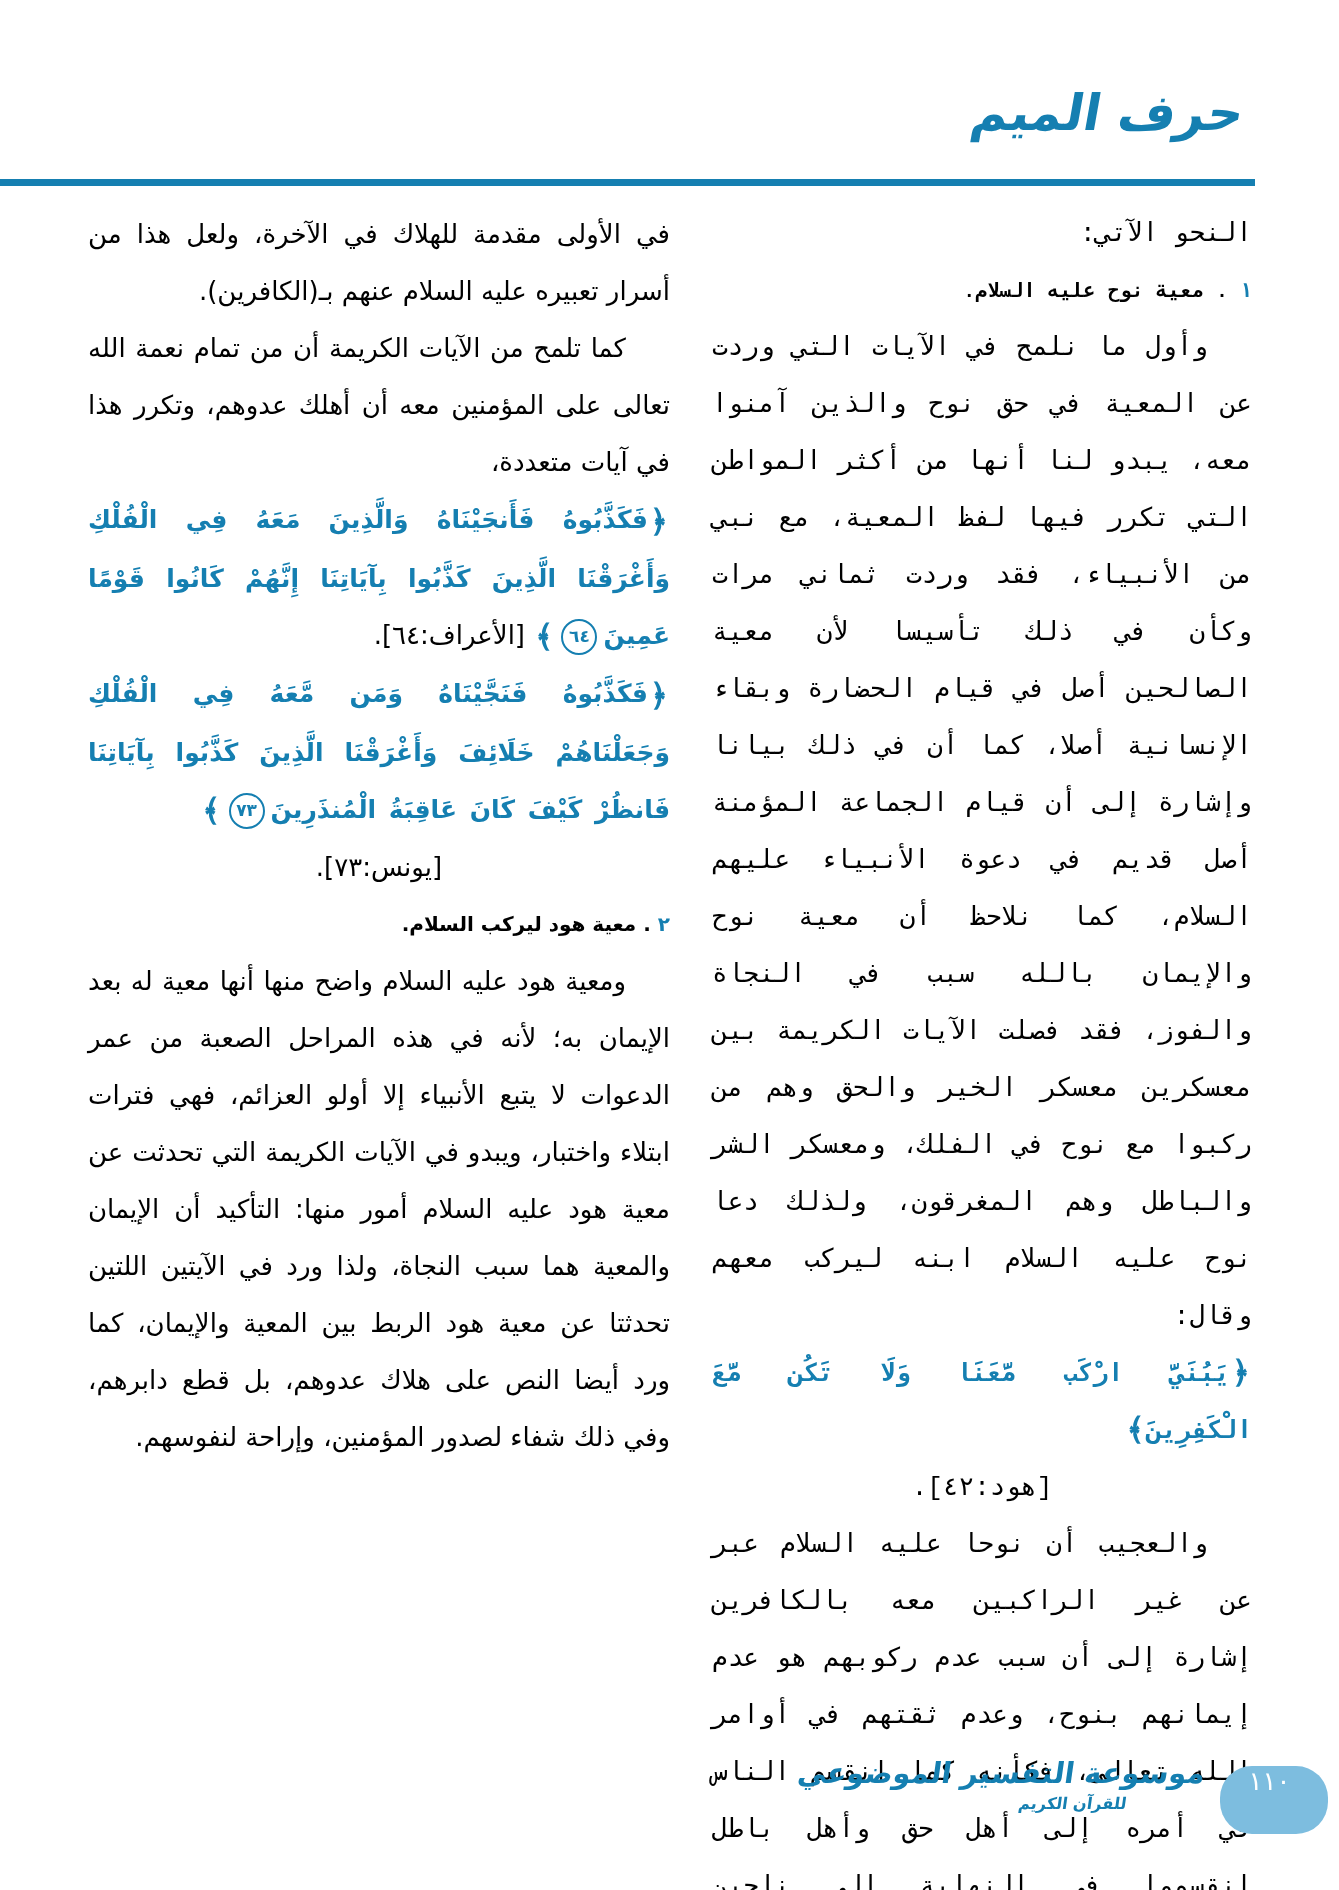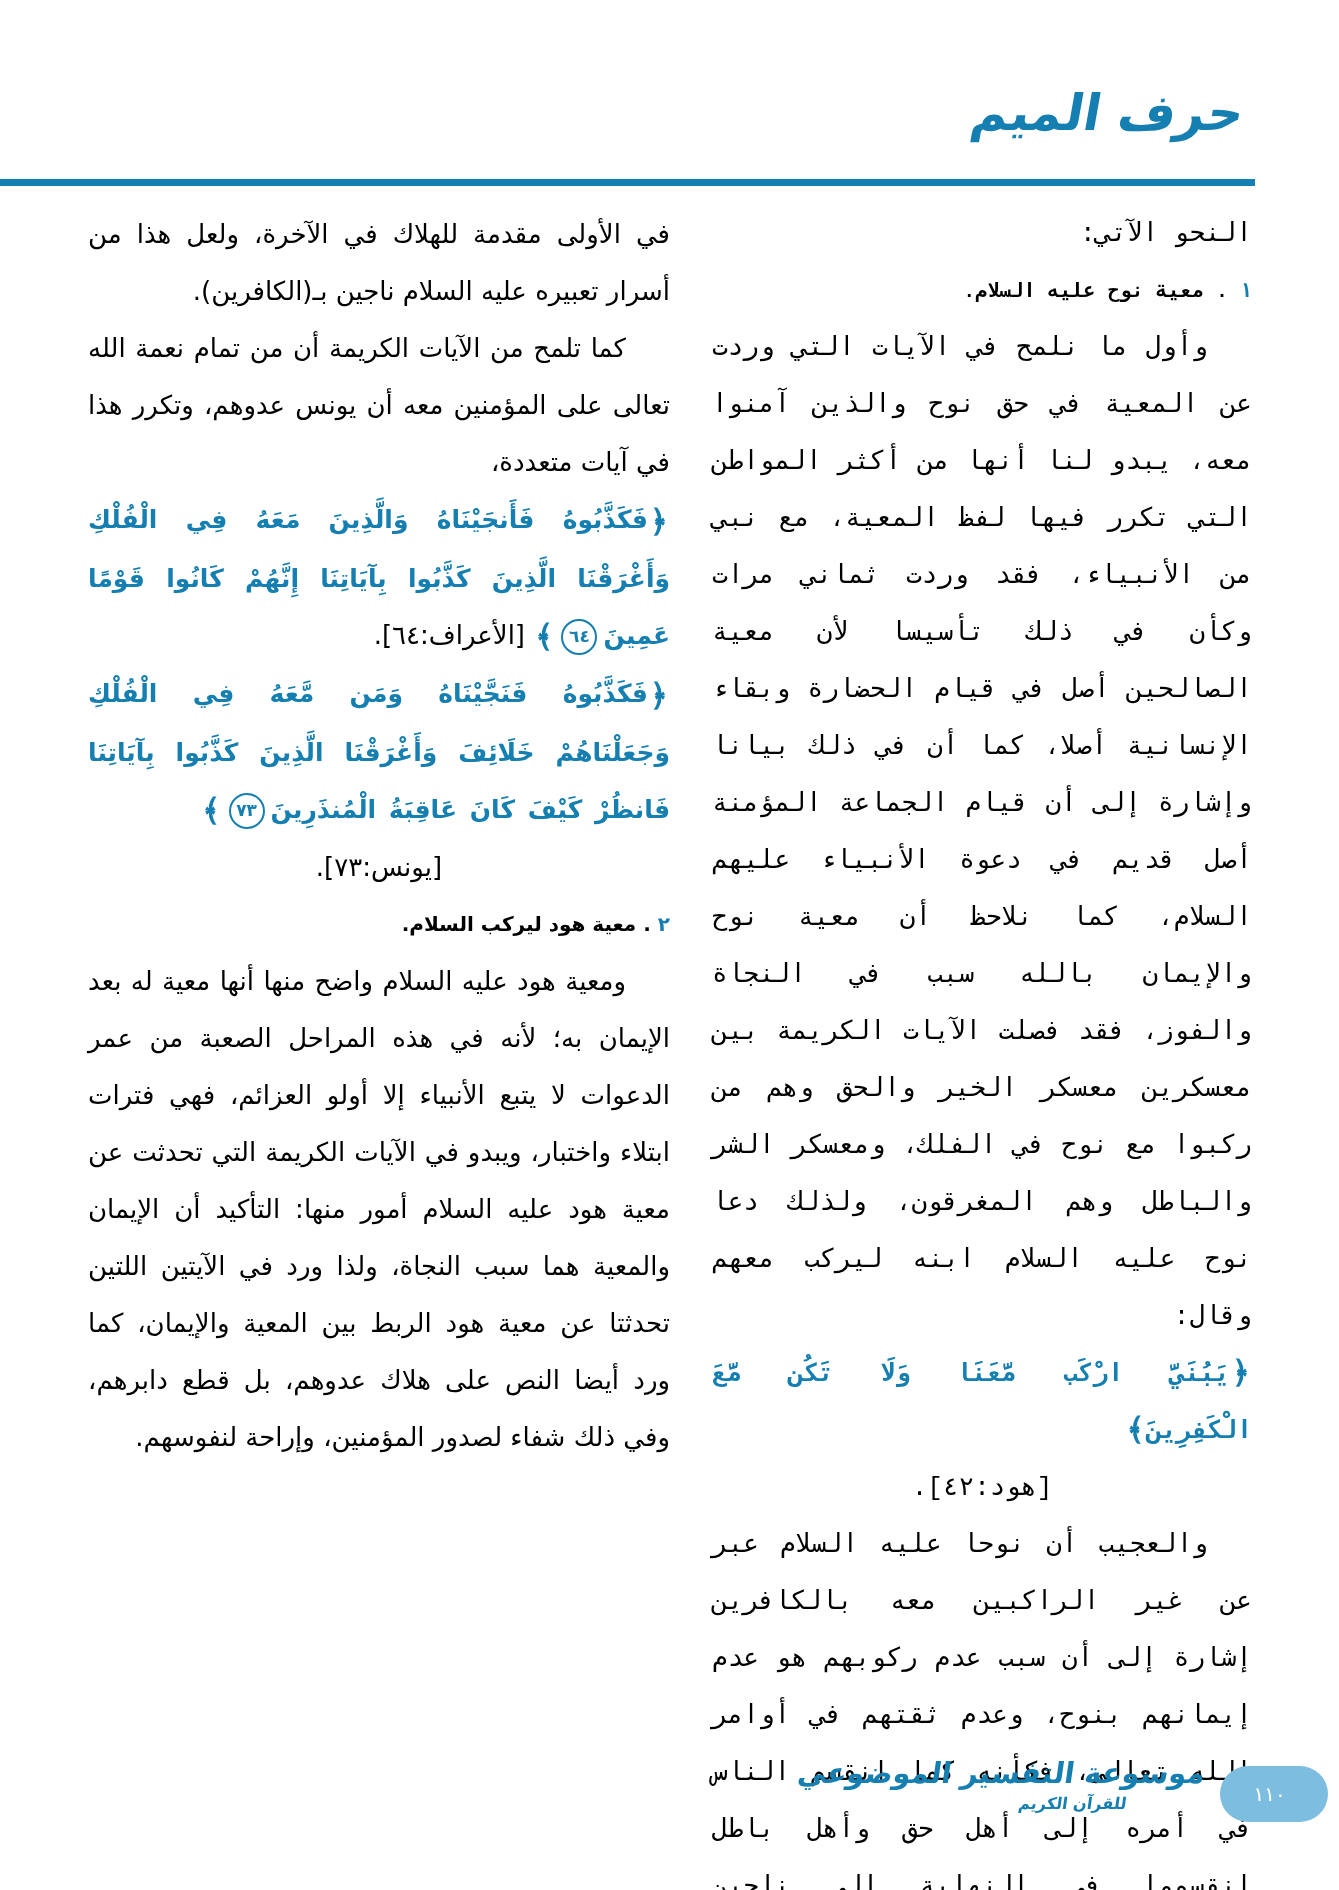--- a/index.html
+++ b/index.html
@@ -101,26 +101,26 @@
   }
   .logo2{
     font-size:16px;
     font-weight:bold;
     margin-top:4px;
     transform:skewX(-8deg);
   }
   .page-tab{
     position:absolute;
     top:1766px;right:11px;
-    width:108px;height:56px;
+    width:108px;height:68px;
     background:var(--tab);
     border-radius:32px;
-    display:flex;align-items:center;justify-content:center;
+    display:flex;justify-content:center;
     color:#ffffff;
-    font-size:20px;
+    font-size:26px;
     letter-spacing:9px;
     padding-right:9px; 
   }
 </style>
 </head>
 <body>
 
 <div class="page">
 
   <div class="header-title">حرف الميم</div>
@@ -130,22 +130,22 @@
   <div class="content">
     <div class="col col-right" id="col-right">
         <div class="line">النحو الآتي:</div>
         <div class="heading"><span class="hnum">١</span><span class="hsep"> . </span><span class="htext">معية نوح عليه السلام.</span></div>
         <div class="para indent">وأول ما نلمح في الآيات التي وردت عن المعية في حق نوح والذين آمنوا معه، يبدو لنا أنها من أكثر المواطن التي تكرر فيها لفظ المعية، مع نبي من الأنبياء، فقد وردت ثماني مرات وكأن في ذلك تأسيسا لأن معية الصالحين أصل في قيام الحضارة وبقاء الإنسانية أصلا، كما أن في ذلك بيانا وإشارة إلى أن قيام الجماعة المؤمنة أصل قديم في دعوة الأنبياء عليهم السلام، كما نلاحظ أن معية نوح والإيمان بالله سبب في النجاة والفوز، فقد فصلت الآيات الكريمة بين معسكرين معسكر الخير والحق وهم من ركبوا مع نوح في الفلك، ومعسكر الشر والباطل وهم المغرقون، ولذلك دعا نوح عليه السلام ابنه ليركب معهم وقال:</div>
         <div class="verse"><span class="bracket">﴿</span><span class="vtext">يَبُنَيَّ ارْكَب مَّعَنَا وَلَا تَكُن مَّعَ الْكَفِرِينَ</span><span class="bracket">﴾</span></div>
         <div class="cite">[هود:٤٢].</div>
         <div class="para indent">والعجيب أن نوحا عليه السلام عبر عن غير الراكبين معه بالكافرين إشارة إلى أن سبب عدم ركوبهم هو عدم إيمانهم بنوح، وعدم ثقتهم في أوامر الله تعالى، فكأنه كما انقسم الناس في أمره إلى أهل حق وأهل باطل انقسموا في النهاية إلى ناجين ومغرقين بل مؤمنين وكافرين وكأن النجاة الأولى مقدمة للنجاة في الآخرة، والهلاك</div>
       </div>
     <div class="col col-left" id="col-left">
-        <div class="para">في الأولى مقدمة للهلاك في الآخرة، ولعل هذا من أسرار تعبيره عليه السلام ناجين بـ(الكافرين).</div>
-        <div class="para indent">كما تلمح من الآيات الكريمة أن من تمام نعمة الله تعالى على المؤمنين معه أن يونس عدوهم، وتكرر هذا في آيات متعددة،</div>
+        <div class="para">في الأولى مقدمة للهلاك في الآخرة، ولعل هذا من أسرار تعبيره عليه السلام عنهم بـ(الكافرين).</div>
+        <div class="para indent">كما تلمح من الآيات الكريمة أن من تمام نعمة الله تعالى على المؤمنين معه أن أهلك عدوهم، وتكرر هذا في آيات متعددة،</div>
         <div class="verse"><span class="bracket">﴿</span><span class="vtext">فَكَذَّبُوهُ فَأَنجَيْنَاهُ وَالَّذِينَ مَعَهُ فِي الْفُلْكِ وَأَغْرَقْنَا الَّذِينَ كَذَّبُوا بِآيَاتِنَا إِنَّهُمْ كَانُوا قَوْمًا عَمِينَ</span><span class="medallion">٦٤</span><span class="bracket">﴾</span><span class="vcite"> [الأعراف:٦٤].</span></div>
         <div class="verse"><span class="bracket">﴿</span><span class="vtext">فَكَذَّبُوهُ فَنَجَّيْنَاهُ وَمَن مَّعَهُ فِي الْفُلْكِ وَجَعَلْنَاهُمْ خَلَائِفَ وَأَغْرَقْنَا الَّذِينَ كَذَّبُوا بِآيَاتِنَا فَانظُرْ كَيْفَ كَانَ عَاقِبَةُ الْمُنذَرِينَ</span><span class="medallion">٧٣</span><span class="bracket">﴾</span></div>
         <div class="cite">[يونس:٧٣].</div>
         <div class="heading"><span class="hnum">٢</span><span class="hsep"> . </span><span class="htext">معية هود ليركب السلام.</span></div>
         <div class="para indent">ومعية هود عليه السلام واضح منها أنها معية له بعد الإيمان به؛ لأنه في هذه المراحل الصعبة من عمر الدعوات لا يتبع الأنبياء إلا أولو العزائم، فهي فترات ابتلاء واختبار، ويبدو في الآيات الكريمة التي تحدثت عن معية هود عليه السلام أمور منها: التأكيد أن الإيمان والمعية هما سبب النجاة، ولذا ورد في الآيتين اللتين تحدثتا عن معية هود الربط بين المعية والإيمان، كما ورد أيضا النص على هلاك عدوهم، بل قطع دابرهم، وفي ذلك شفاء لصدور المؤمنين، وإراحة لنفوسهم.</div>
       </div>
   </div>
 
   <div class="logo">
     <div class="logo1">موسوعة التفسير الموضوعي</div>

